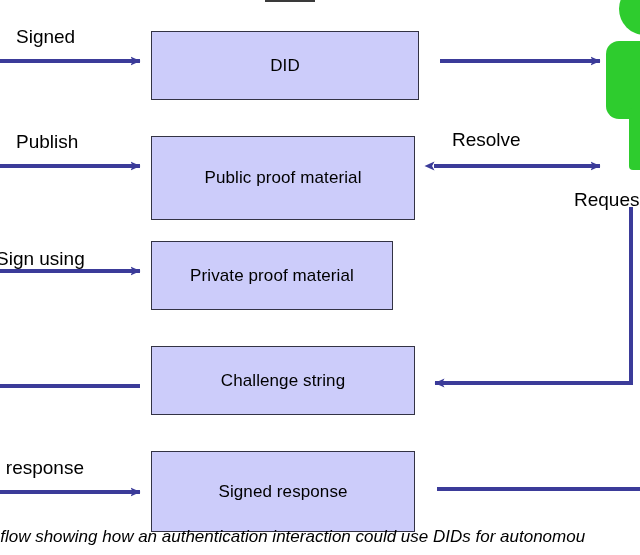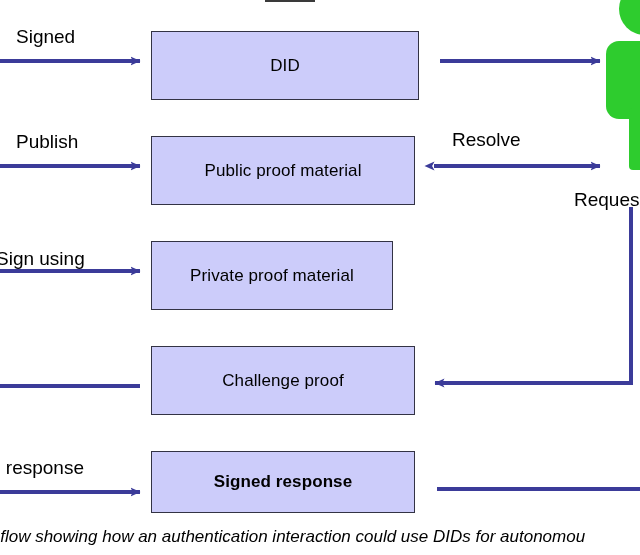--- a/index.html
+++ b/index.html
@@ -34,24 +34,24 @@
     border: 1.5px solid #333344;
     display: flex;
     align-items: center;
     justify-content: center;
     color: #000000;
     font-size: 17px;
     font-family: "Liberation Sans", sans-serif;
     letter-spacing: 0.1px;
   }
   .node-did        { left: 151px; top: 31px;  width: 268px; height: 69px; }
-  .node-public     { left: 151px; top: 136px; width: 264px; height: 69px; }
+  .node-public     { left: 151px; top: 136px; width: 264px; height: 84px; }
   .node-private    { left: 151px; top: 241px; width: 242px; height: 69px; }
   .node-challenge  { left: 151px; top: 346px; width: 264px; height: 69px; }
-  .node-signed     { left: 151px; top: 451px; width: 264px; height: 62px; font-weight: bold; }
+  .node-signed     { left: 151px; top: 451px; width: 264px; height: 81px; }
 
   
   .elabel {
     position: absolute;
     color: #000000;
     font-size: 19px;
     font-family: "Liberation Sans", sans-serif;
     white-space: nowrap;
     line-height: 1;
   }
@@ -126,21 +126,21 @@
   <div class="node node-did">
     <span>DID</span>
   </div>
   <div class="node node-public">
     <span>Public proof material</span>
   </div>
   <div class="node node-private">
     <span>Private proof material</span>
   </div>
   <div class="node node-challenge">
-    <span>Challenge proof</span>
+    <span>Challenge string</span>
   </div>
   <div class="node node-signed">
     <span>Signed response</span>
   </div>
 
   <div class="elabel lbl-present">Signed</div>
   <div class="elabel lbl-publish">Publish</div>
   <div class="elabel lbl-signusing">Sign using</div>
   <div class="elabel lbl-response">n response</div>
   <div class="elabel lbl-resolve">Resolve</div>

